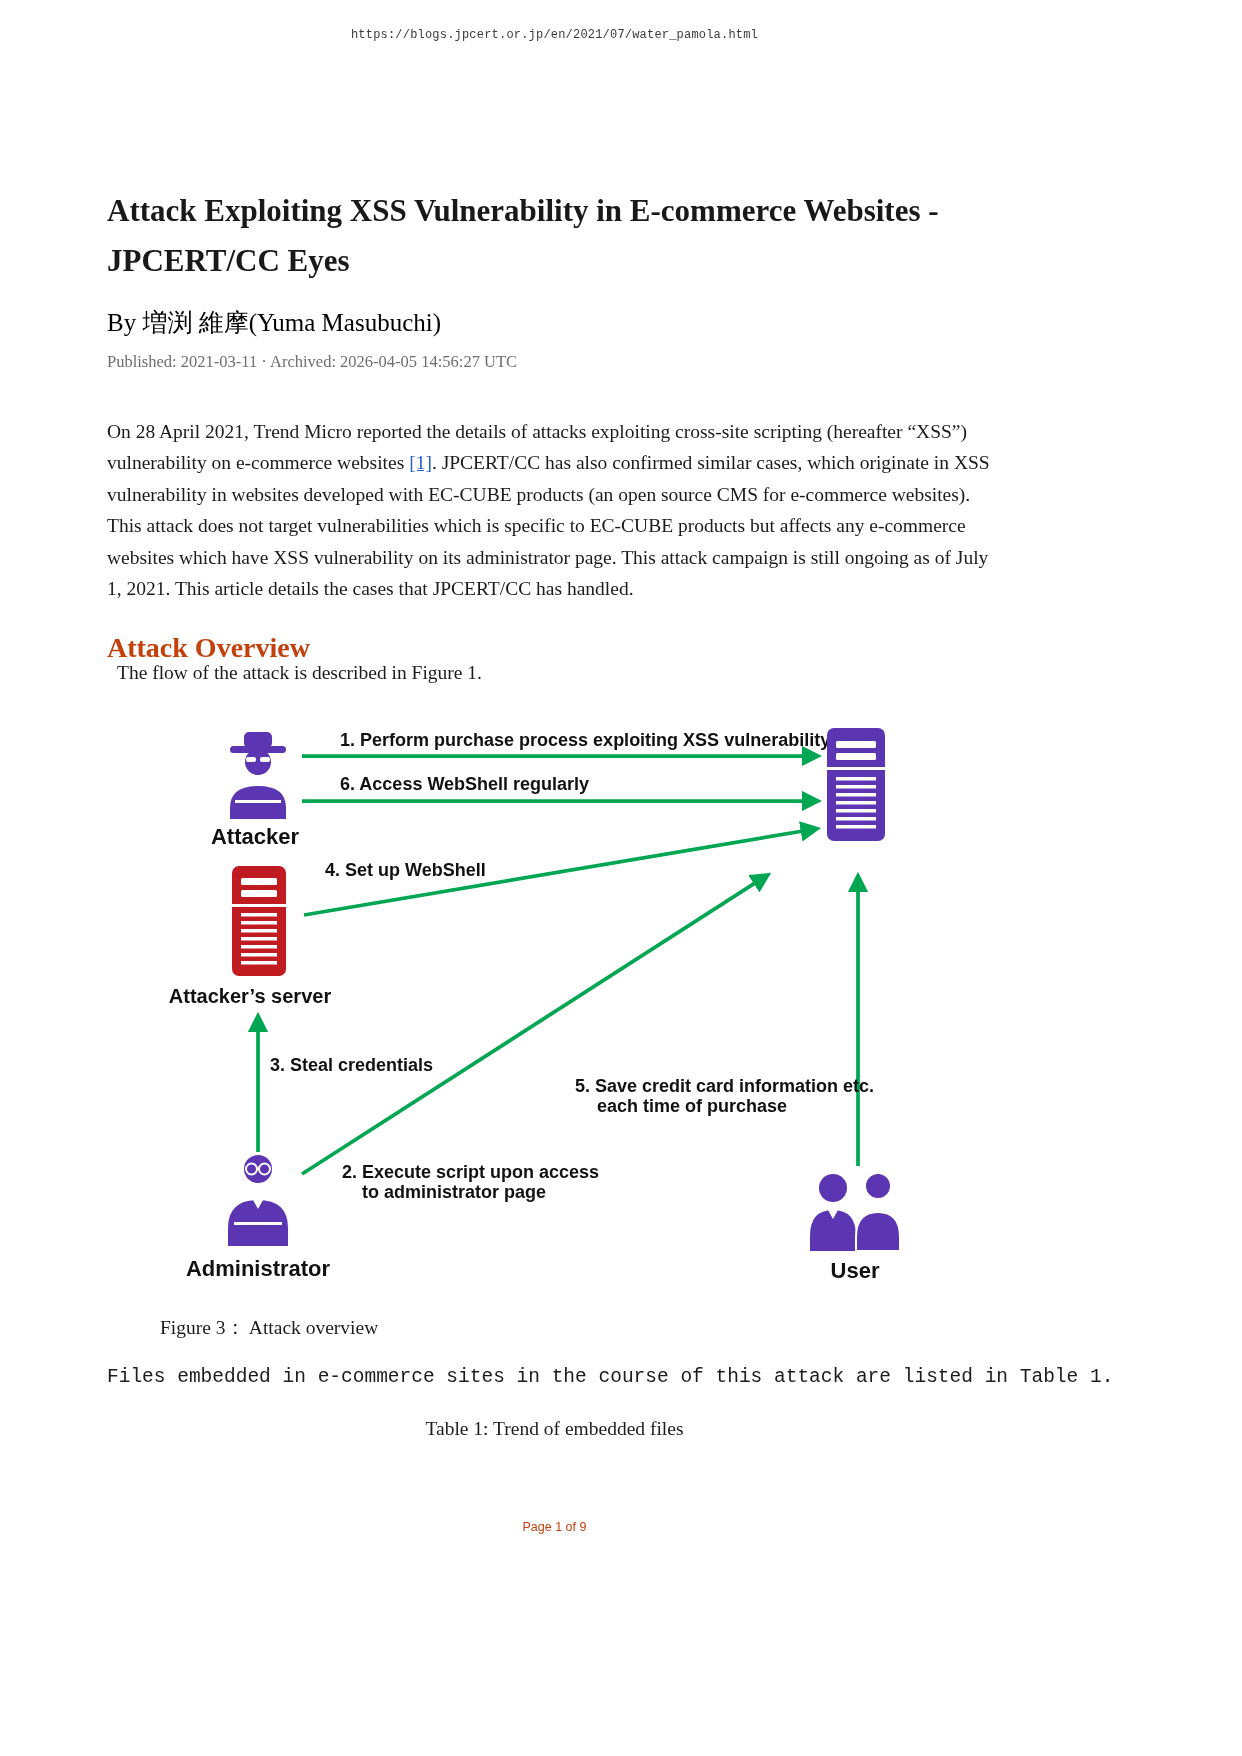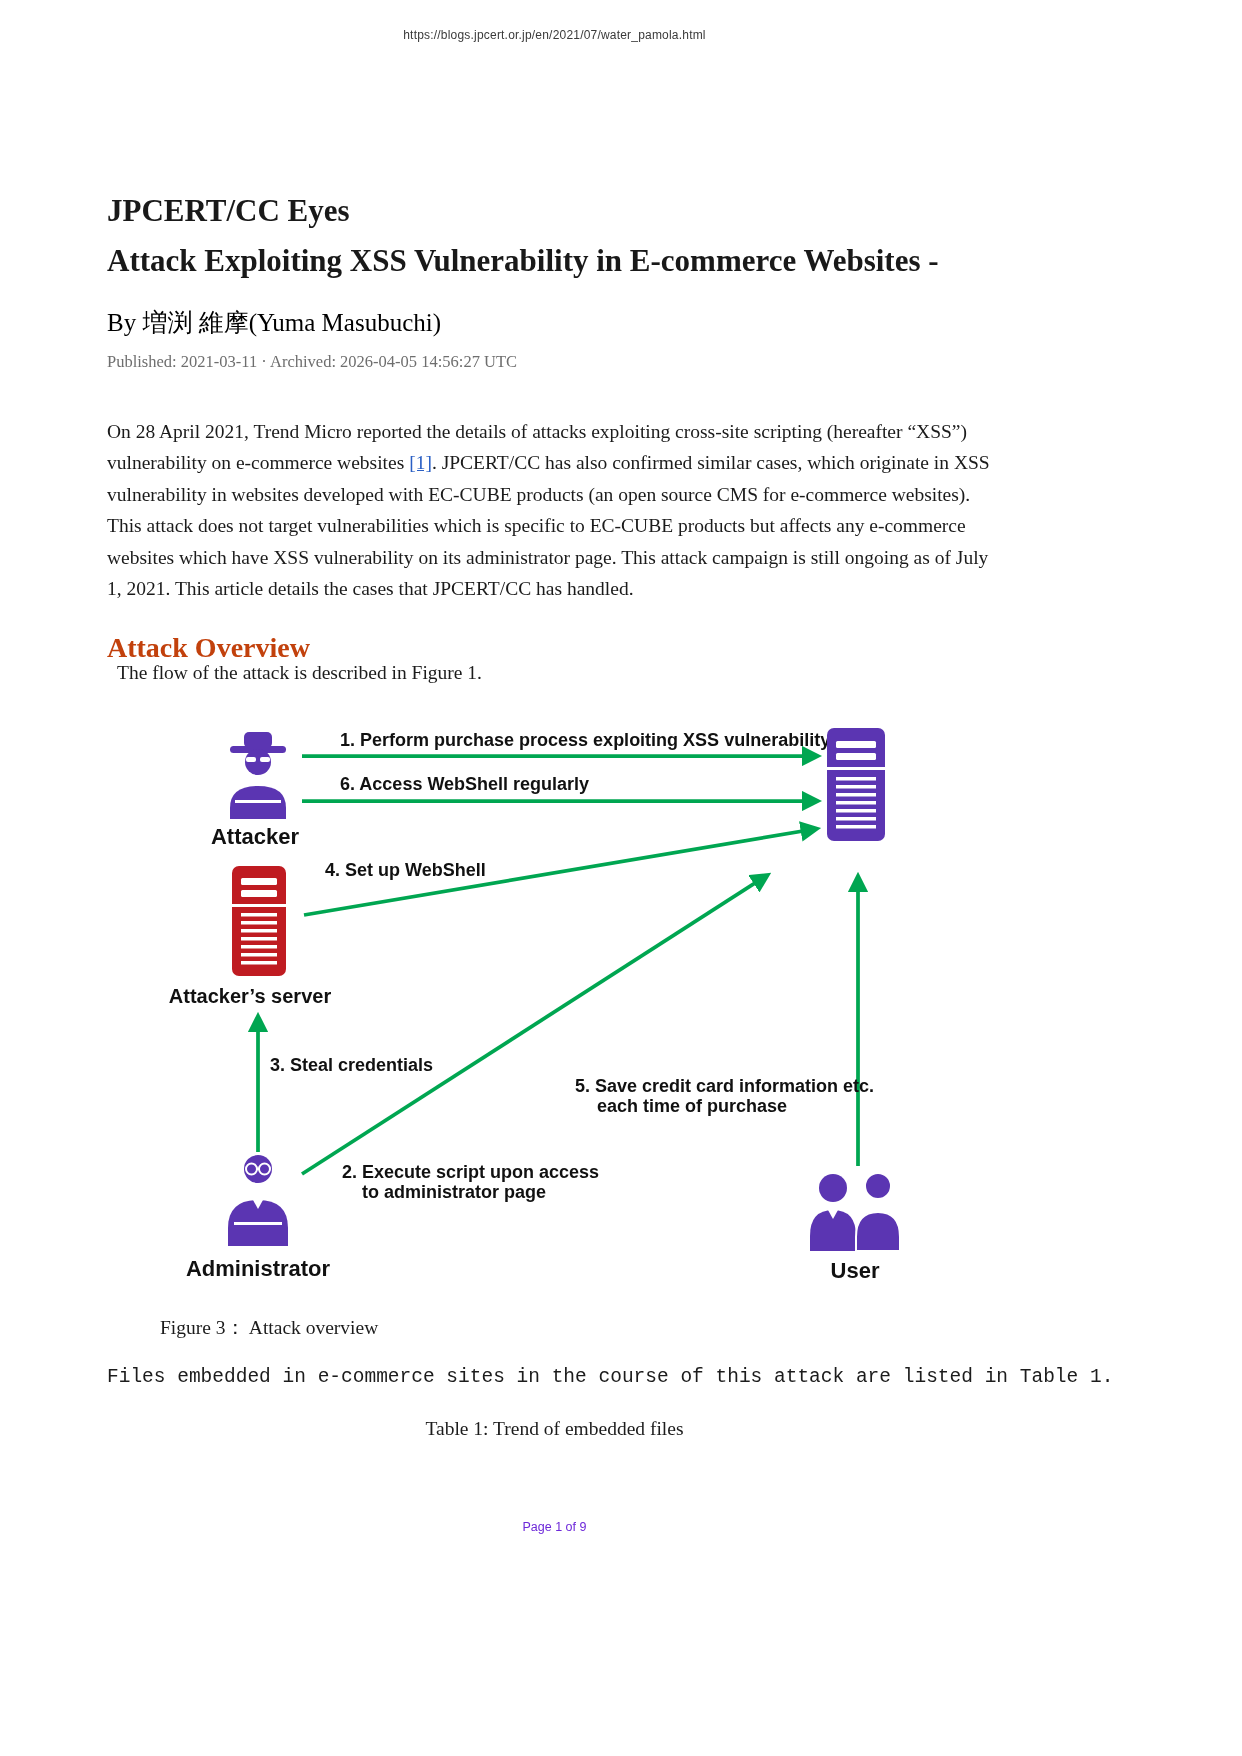--- a/index.html
+++ b/index.html
@@ -13,21 +13,21 @@
     font-family: "Liberation Serif", serif;
     color: var(--text, #1c1c1c);
     overflow: hidden;
   }
   .url-header {
     position: absolute;
     top: 28px;
     left: 107px;
     width: 895px;
     text-align: center;
-    font-family: Liberation Sans, sans-serif;
+    font-family: Liberation Mono, monospace;
     font-size: 12px;
     color: #3a3a3a;
     letter-spacing: 0.2px;
   }
   .title {
     position: absolute;
     top: 186px;
     left: 107px;
     width: 960px;
     font-size: 31px;
@@ -106,21 +106,21 @@
     font-size: 19.5px;
   }
   .page-footer {
     position: absolute;
     top: 1520px;
     left: 107px;
     width: 895px;
     text-align: center;
     font-family: "Liberation Sans", sans-serif;
     font-size: 12.5px;
-    color: #6d28d9;
+    color: #c2410c;
   }
   
   .ic-purple { fill: var(--purple, #5b35b2); }
   .ic-red { fill: var(--red, #bf1b21); }
   .ic-white { fill: #ffffff; }
   .arrow {
     stroke: var(--green, #00a651);
     stroke-width: 3.75;
     fill: none;
   }
@@ -147,22 +147,22 @@
   }
 </style>
 </head>
 <body>
 
 <div class="page">
 
   <div class="url-header">https://blogs.jpcert.or.jp/en/2021/07/water_pamola.html</div>
 
   <div class="title">
+    <div>Attack Exploiting XSS Vulnerability in E-commerce Websites -</div>
     <div>JPCERT/CC Eyes</div>
-    <div>Attack Exploiting XSS Vulnerability in E-commerce Websites -</div>
   </div>
 
   <div class="byline">By 増渕 維摩(Yuma Masubuchi)</div>
 
   <div class="meta">Published: 2021-03-11 · Archived: 2026-04-05 14:56:27 UTC</div>
 
   <p class="para"><span>On 28 April 2021, Trend Micro reported the details of attacks exploiting cross-site scripting (hereafter “XSS”) vulnerability on e-commerce websites </span><a>[1]</a><span>. JPCERT/CC has also confirmed similar cases, which originate in XSS vulnerability in websites developed with EC-CUBE products (an open source CMS for e-commerce websites). This attack does not target vulnerabilities which is specific to EC-CUBE products but affects any e-commerce websites which have XSS vulnerability on its administrator page. This attack campaign is still ongoing as of July 1, 2021. This article details the cases that JPCERT/CC has handled.</span></p>
 
   <div class="section-heading">Attack Overview</div>
 

